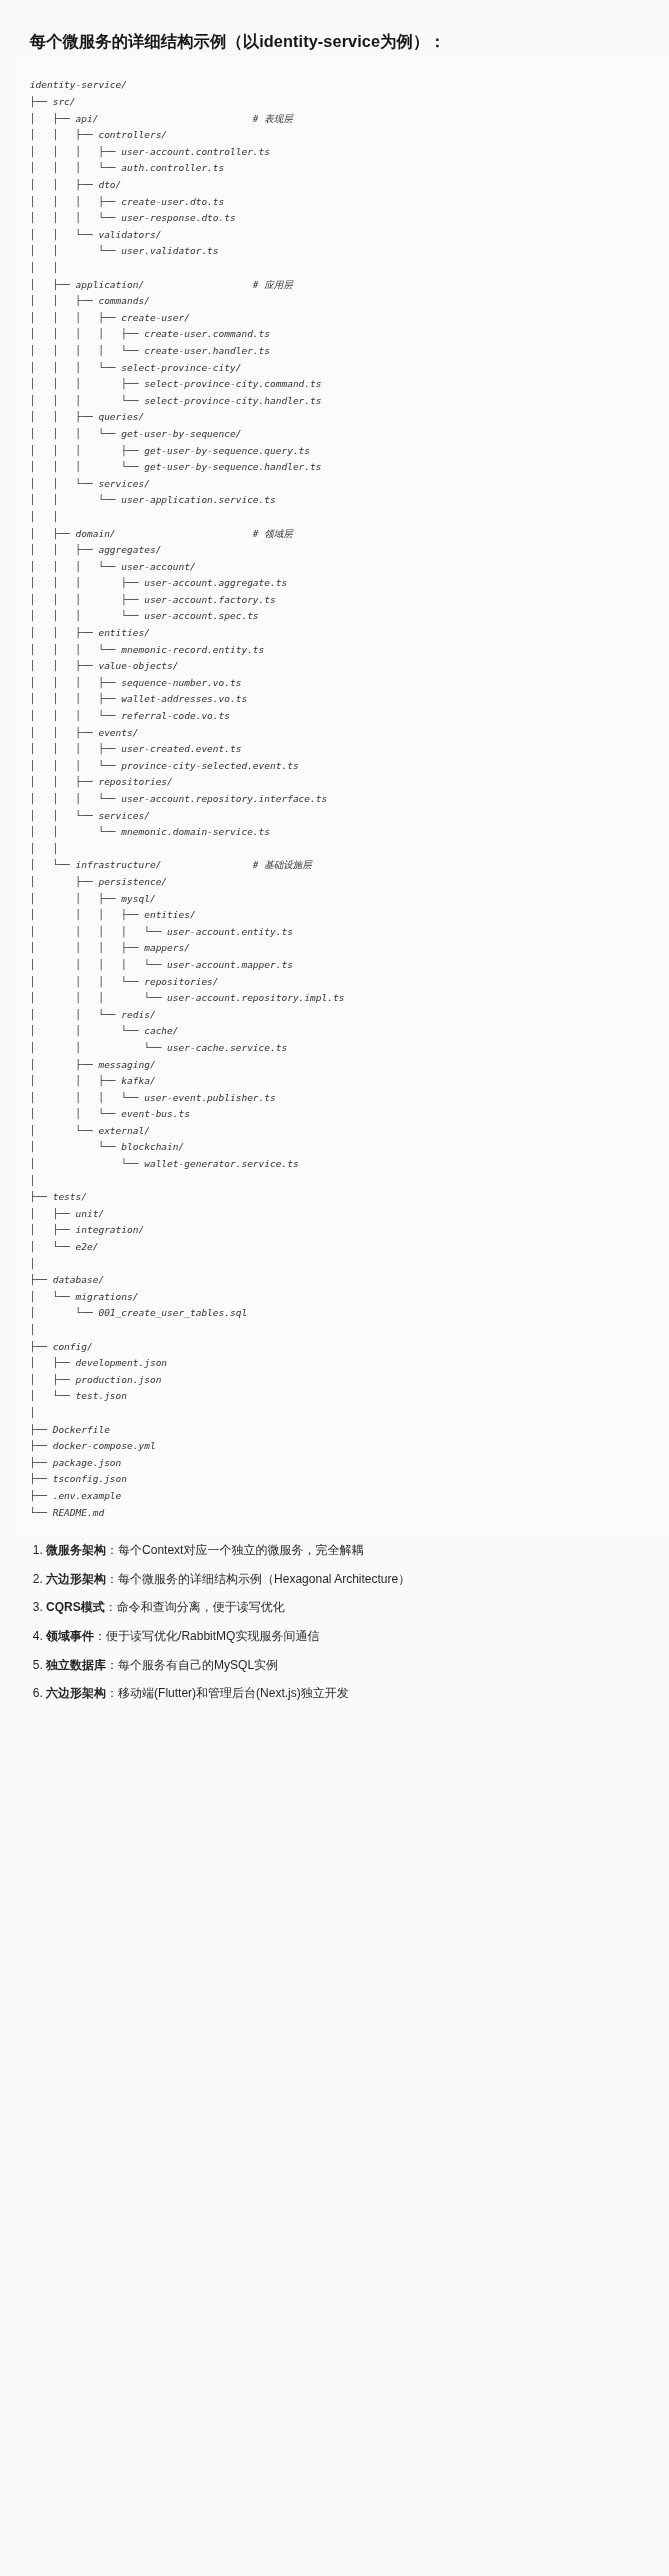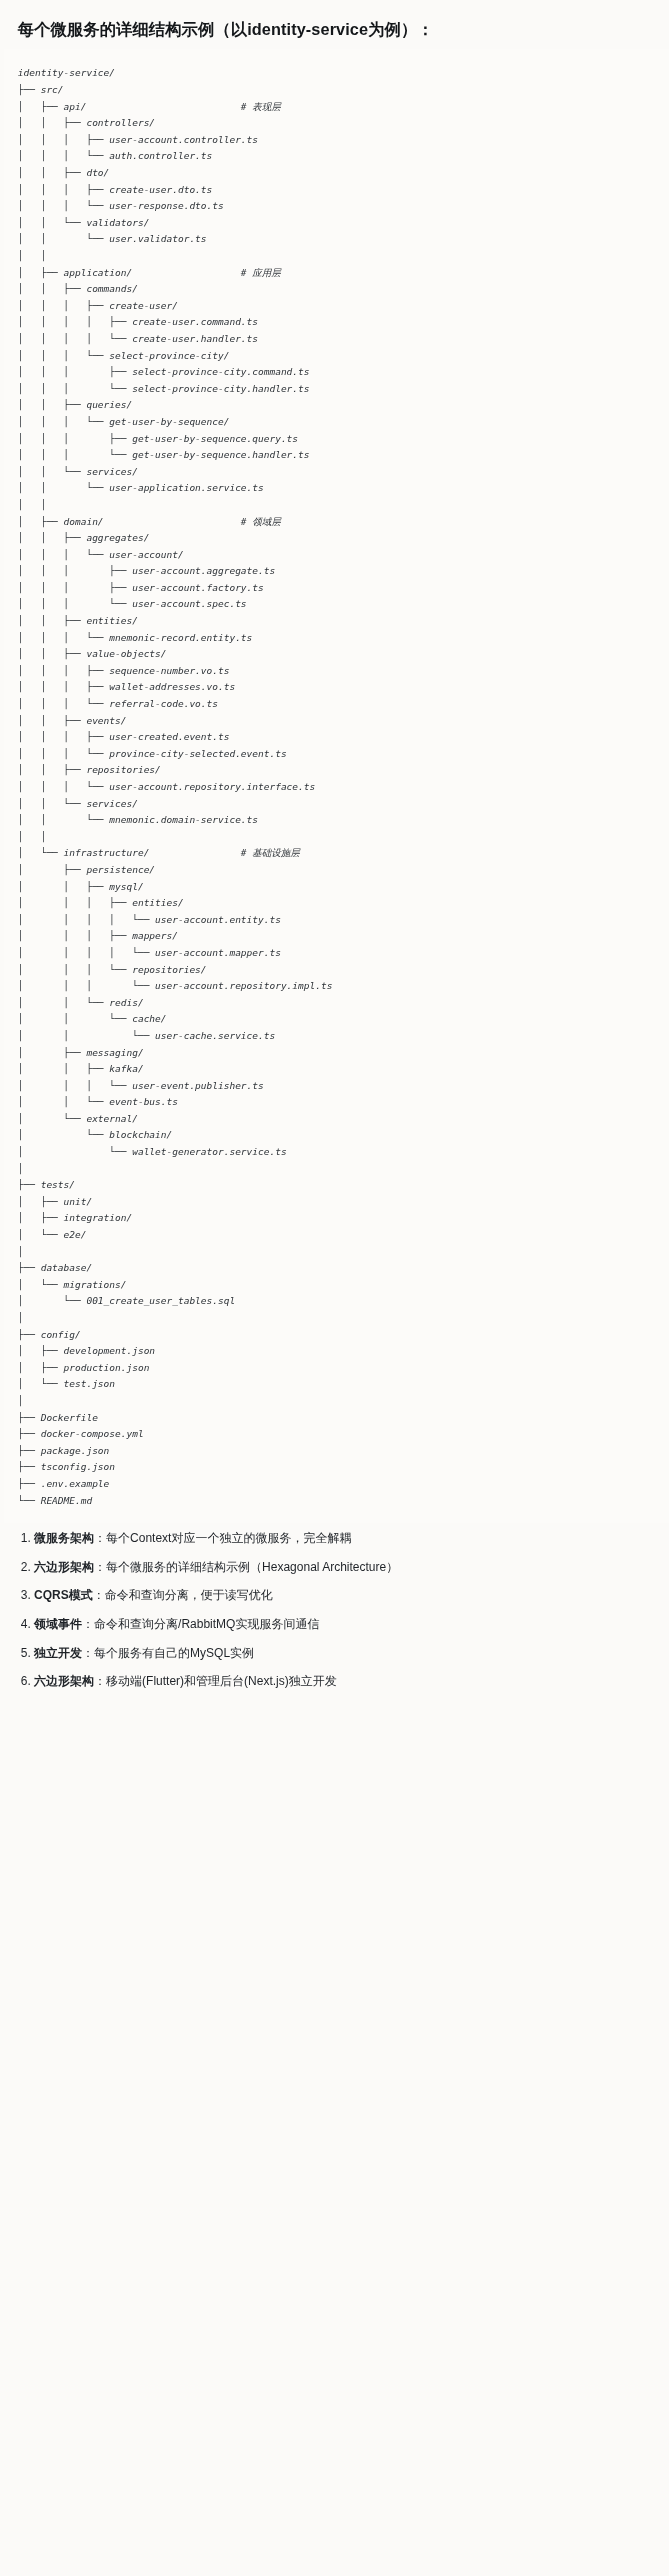--- a/index.html
+++ b/index.html
@@ -10,21 +10,21 @@
   body {
     width: 669px;
     font-family: "Liberation Sans", "DejaVu Sans", sans-serif;
     color: #1f2328;
     -webkit-font-smoothing: antialiased;
   }
   .page {
     width: 669px;
     box-sizing: border-box;
     background: #fbfaf8;
-    padding: 4px;
+    padding: 16px;
   }
 
   
   .heading-wrap {
     padding: 13.8px 13.8px 0 13.8px;
   }
   h1.doc-title {
     font-size: 16.3px;
     line-height: 1.35;
     font-weight: bold;
@@ -197,24 +197,24 @@
       <li>
         <span class="k-term">微服务架构</span><span class="k-desc">：</span><span class="k-desc">每个Context对应一个独立的微服务，完全解耦</span>
       </li>
       <li>
         <span class="k-term">六边形架构</span><span class="k-desc">：</span><span class="k-desc">每个微服务的详细结构示例（Hexagonal Architecture）</span>
       </li>
       <li>
         <span class="k-term">CQRS模式</span><span class="k-desc">：</span><span class="k-desc">命令和查询分离，便于读写优化</span>
       </li>
       <li>
-        <span class="k-term">领域事件</span><span class="k-desc">：</span><span class="k-desc">命令和查询分离/RabbitMQ实现服务间通信</span>
-      </li>
-      <li>
-        <span class="k-term">独立开发</span><span class="k-desc">：</span><span class="k-desc">每个服务有自己的MySQL实例</span>
+        <span class="k-term">领域事件</span><span class="k-desc">：</span><span class="k-desc">便于读写优化/RabbitMQ实现服务间通信</span>
+      </li>
+      <li>
+        <span class="k-term">独立数据库</span><span class="k-desc">：</span><span class="k-desc">每个服务有自己的MySQL实例</span>
       </li>
       <li>
         <span class="k-term">六边形架构</span><span class="k-desc">：</span><span class="k-desc">移动端(Flutter)和管理后台(Next.js)独立开发</span>
       </li>
     </ol>
 
   </div>
 
 </div>
 

